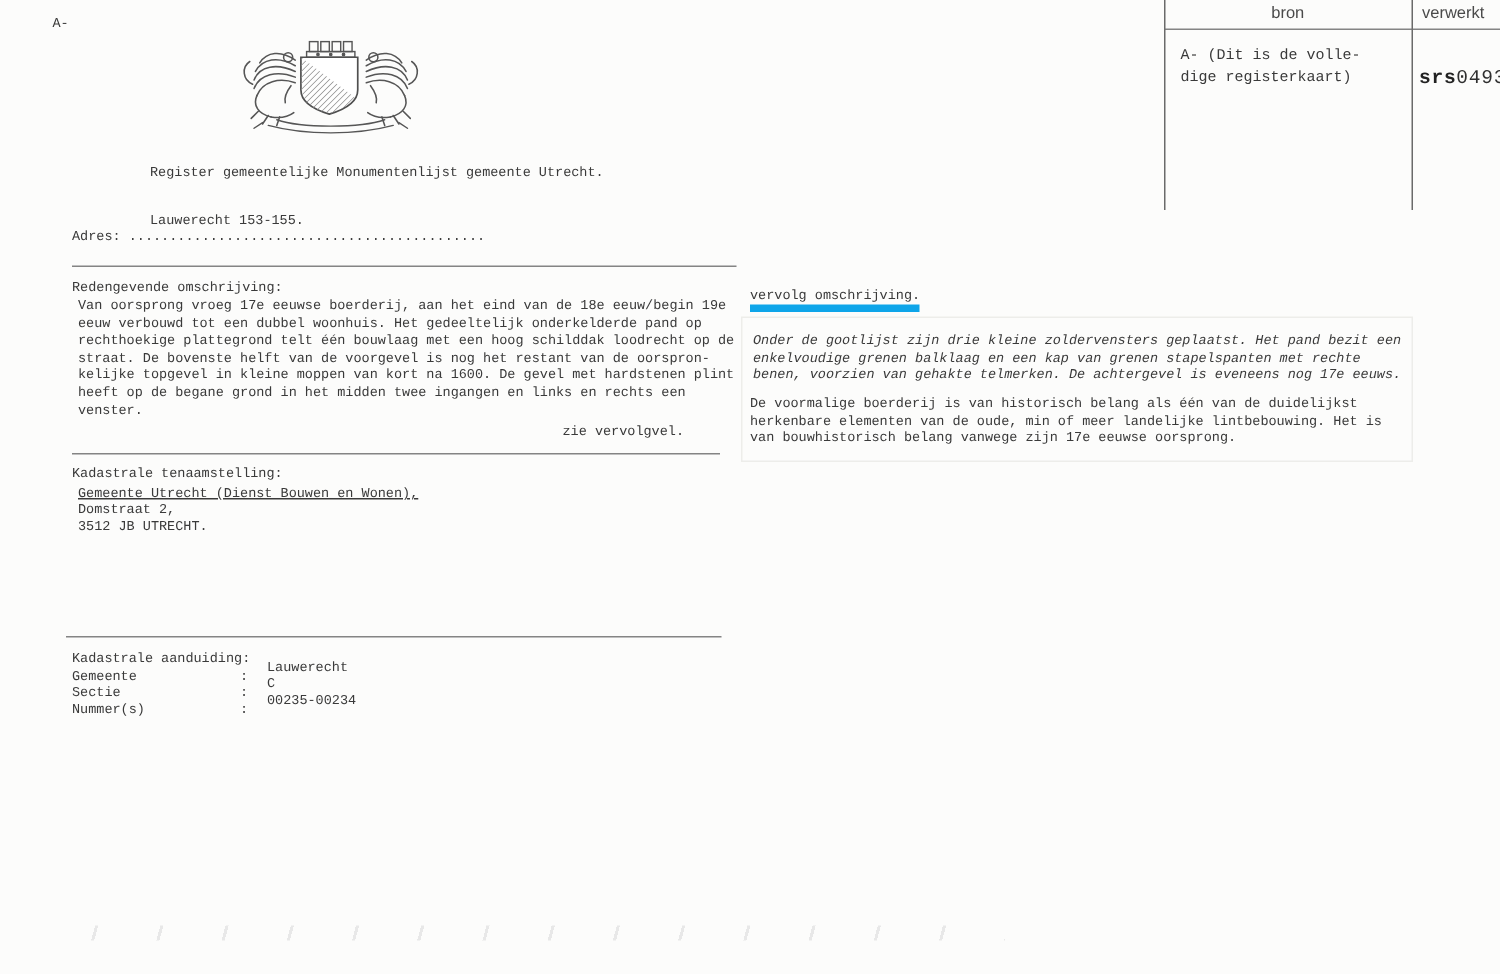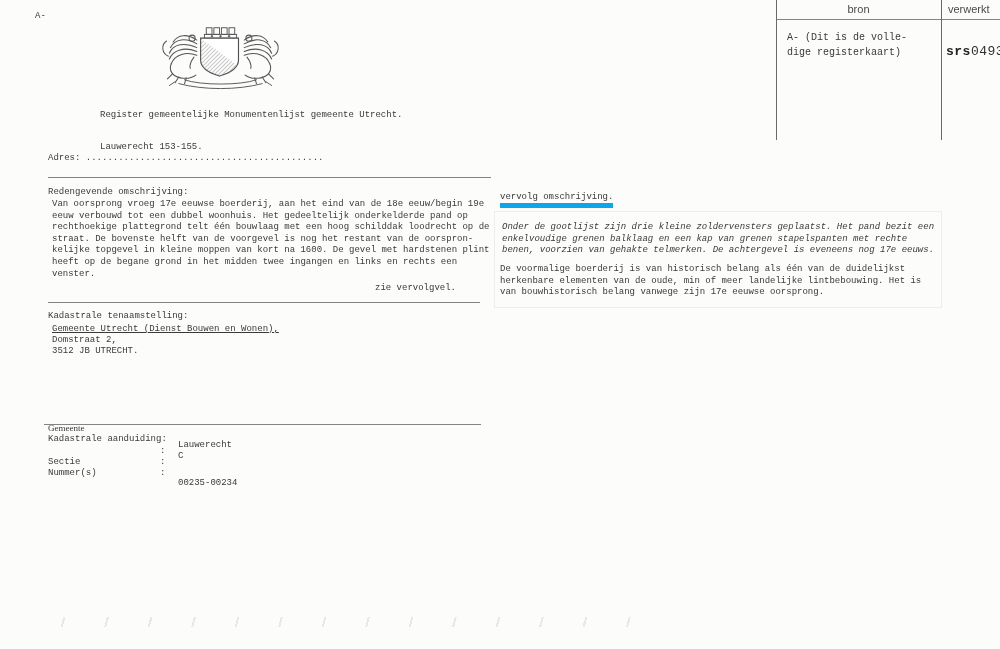--- a/index.html
+++ b/index.html
@@ -114,29 +114,29 @@
 
 <div class="tw" style="left:48px;top:311px;">Kadastrale tenaamstelling:</div>
 <div class="tw" style="left:52px;top:324px;text-decoration:underline;">Gemeente Utrecht (Dienst Bouwen en Wonen),</div>
 <div class="tw" style="left:52px;top:335px;">Domstraat 2,</div>
 <div class="tw" style="left:52px;top:346px;">3512 JB UTRECHT.</div>
 
 <div class="hr" style="left:44px;top:424px;width:437px;"></div>
 
 <div>
   <div class="tw" style="left:48px;top:434px;">Kadastrale aanduiding:</div>
-  <div class="tw" style="left:48px;top:423px;font-family:Liberation Serif, serif;">Gemeente</div>
+  <div class="tw" style="left:48px;top:446px;">Gemeente</div>
   <div class="tw" style="left:48px;top:457px;">Sectie</div>
   <div class="tw" style="left:48px;top:468px;">Nummer(s)</div>
   <div class="tw" style="left:160px;top:446px;">:</div>
   <div class="tw" style="left:160px;top:457px;">:</div>
   <div class="tw" style="left:160px;top:468px;">:</div>
   <div class="tw" style="left:178px;top:440px;">Lauwerecht</div>
   <div class="tw" style="left:178px;top:451px;">C</div>
-  <div class="tw" style="left:178px;top:478px;">00235-00234</div>
+  <div class="tw" style="left:178px;top:462px;">00235-00234</div>
 </div>
 
 <div class="tw" style="left:500px;top:192px;"><span class="underlined">vervolg omschrijving.</span></div>
 
 <div class="paste-box" style="left:494px;top:211px;width:446px;height:95px;"></div>
 
 <div class="tw" style="left:502px;top:222px;width:440px;font-style:italic;">Onder de gootlijst zijn drie kleine zoldervensters geplaatst. Het pand bezit een
 enkelvoudige grenen balklaag en een kap van grenen stapelspanten met rechte
 benen, voorzien van gehakte telmerken. De achtergevel is eveneens nog 17e eeuws.</div>
 <div class="tw" style="left:500px;top:264px;width:440px;">De voormalige boerderij is van historisch belang als één van de duidelijkst

